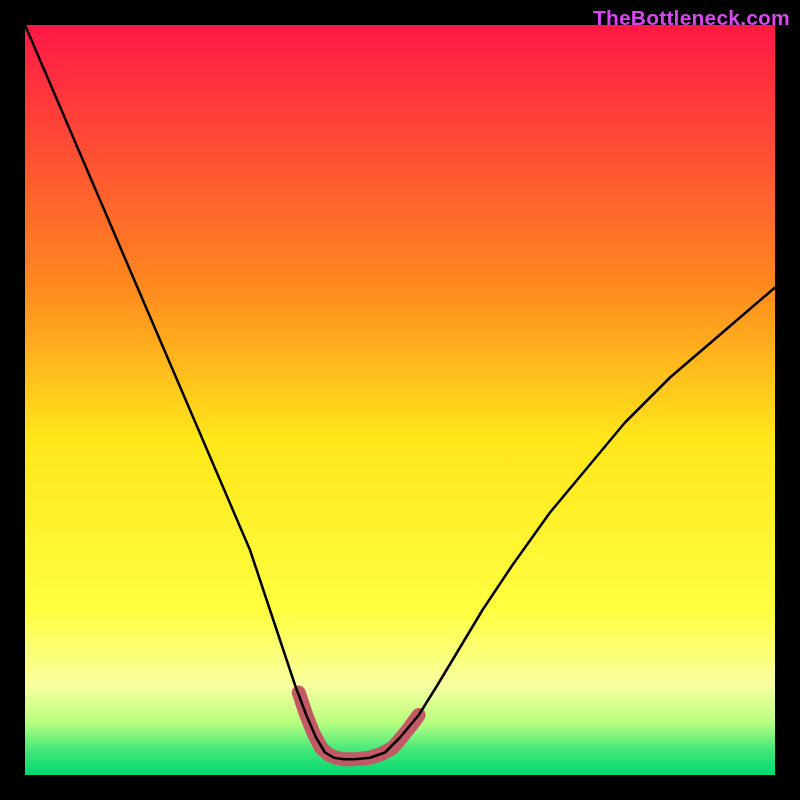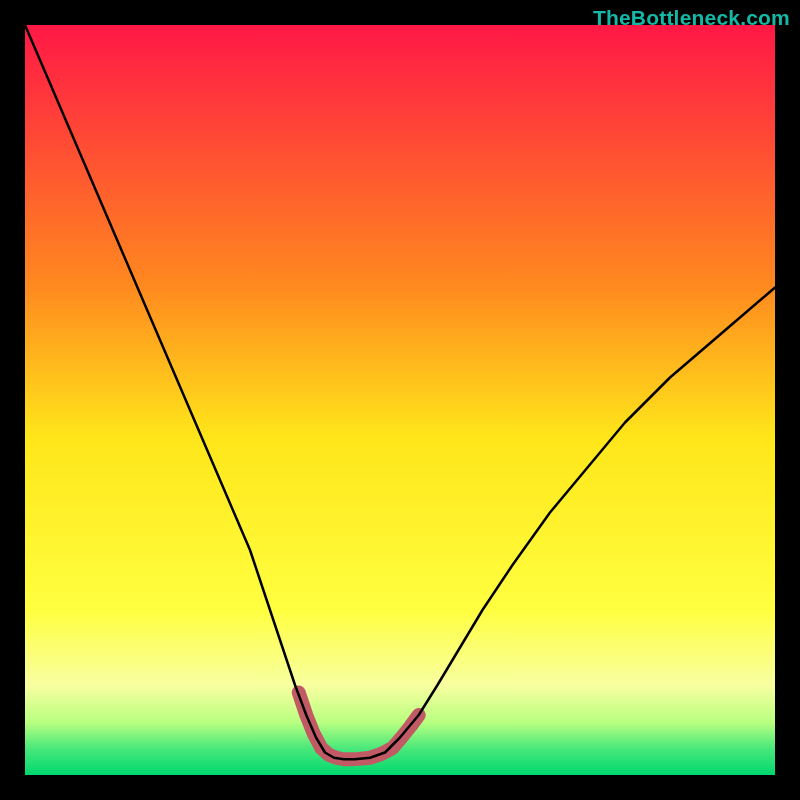--- a/index.html
+++ b/index.html
@@ -14,21 +14,21 @@
   .outer {
     width: 800px;
     height: 800px;
     background: #000;
     position: relative;
   }
   .watermark {
     position: absolute;
     top: 6px;
     right: 10px;
-    color: #14b8a6;
+    color: #d946ef;
     font-size: 21px;
     font-weight: bold;
     letter-spacing: 0.2px;
     z-index: 20;
   }
   .plot-wrap {
     position: absolute;
     left: 25px;
     top: 25px;
     width: 750px;

